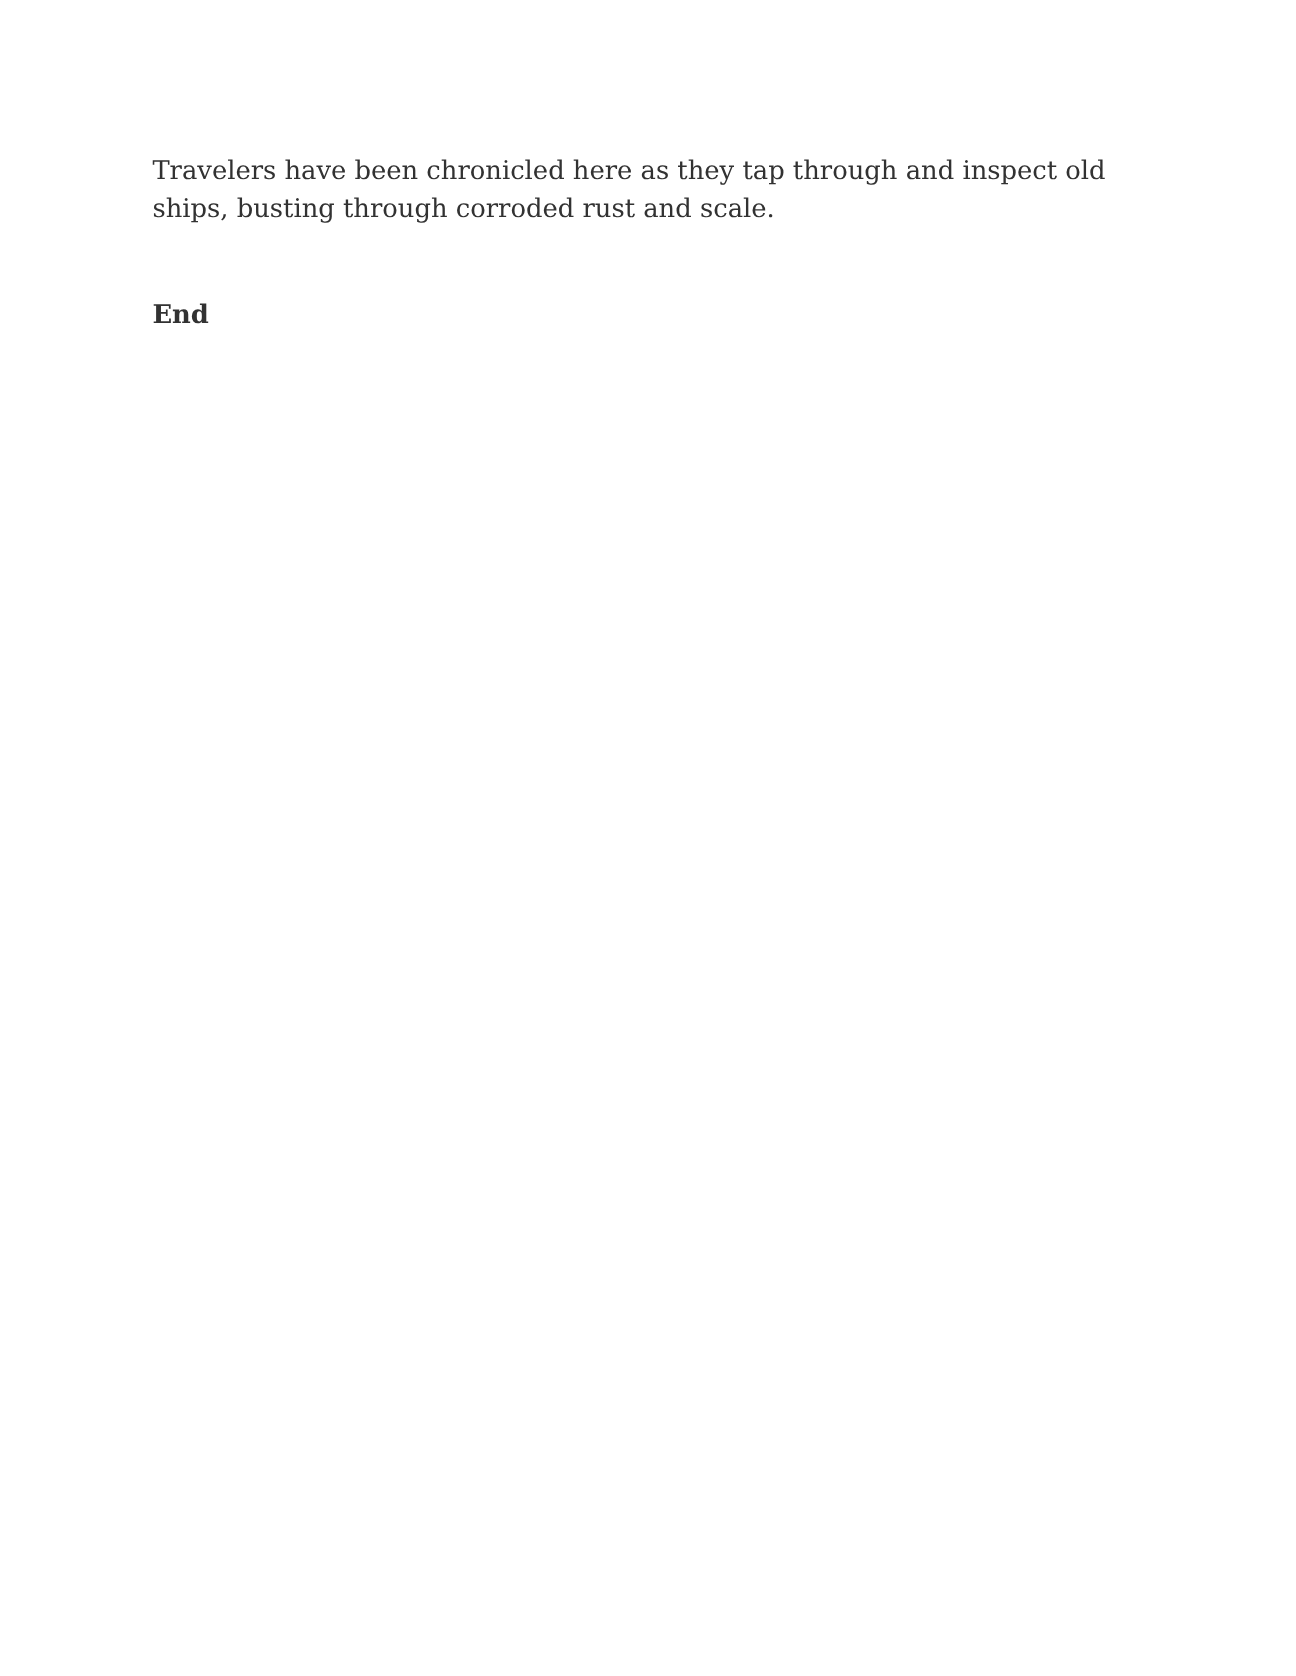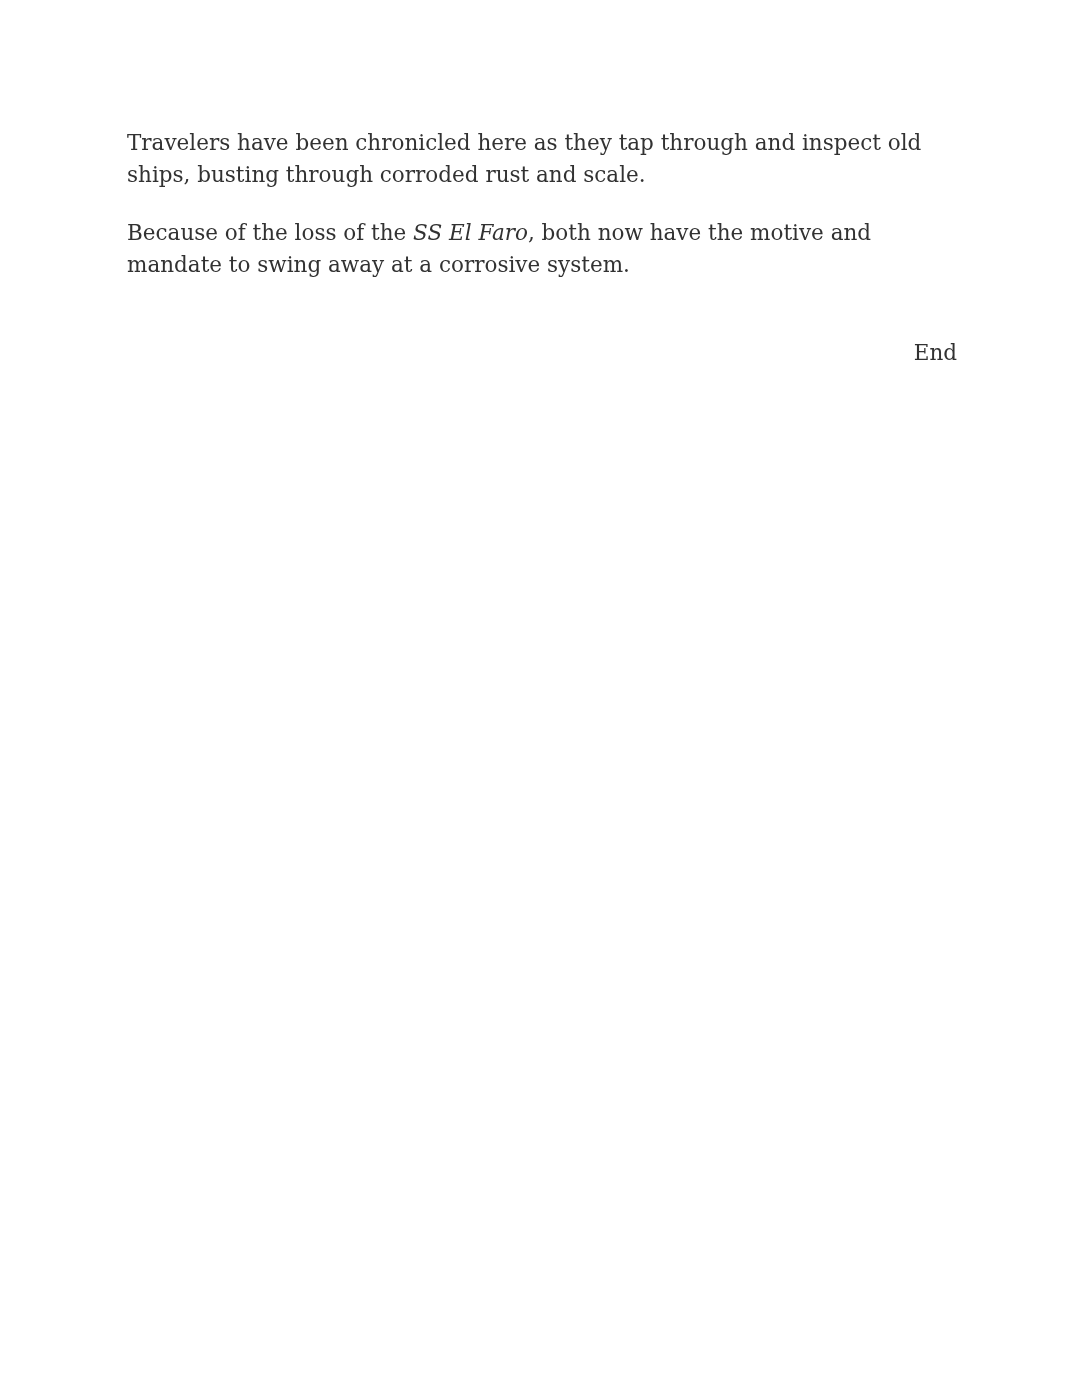--- a/index.html
+++ b/index.html
@@ -18,22 +18,23 @@
     width: 830px;
   }
   .text-block p {
     margin: 0 0 26px 0;
     font-size: 21.5px;
     line-height: 32px;
     color: #323232;
   }
   .text-block p i { font-style: italic; }
   .end-marker {
-    text-align: right;
+    text-align: left;
     margin-top: 56px !important;
+    font-weight: bold;
   }
   .watermark {
     position: absolute;
     left: 0;
     top: 1230px;
     width: 1080px;
     height: 167px;
     display: block;
   }
   .wm-text {
@@ -41,21 +42,20 @@
     font-weight: bold;
   }
 </style>
 </head>
 <body>
 
 <div class="page">
 
   <div class="text-block">
     <p>Travelers have been chronicled here as they tap through and inspect old ships, busting through corroded rust and scale.</p>
-    <p><span>Because of the loss of the </span><i>SS El Faro</i><span>, both now have the motive and mandate to swing away at a corrosive system.</span></p>
     <p class="end-marker">End</p>
   </div>
 
   <svg class="watermark" viewBox="0 0 1080 167" xmlns="http://www.w3.org/2000/svg">
     <defs>
       <clipPath id="lower-half">
         <rect x="0" y="87" width="1080" height="80"></rect>
       </clipPath>
     </defs>
 

